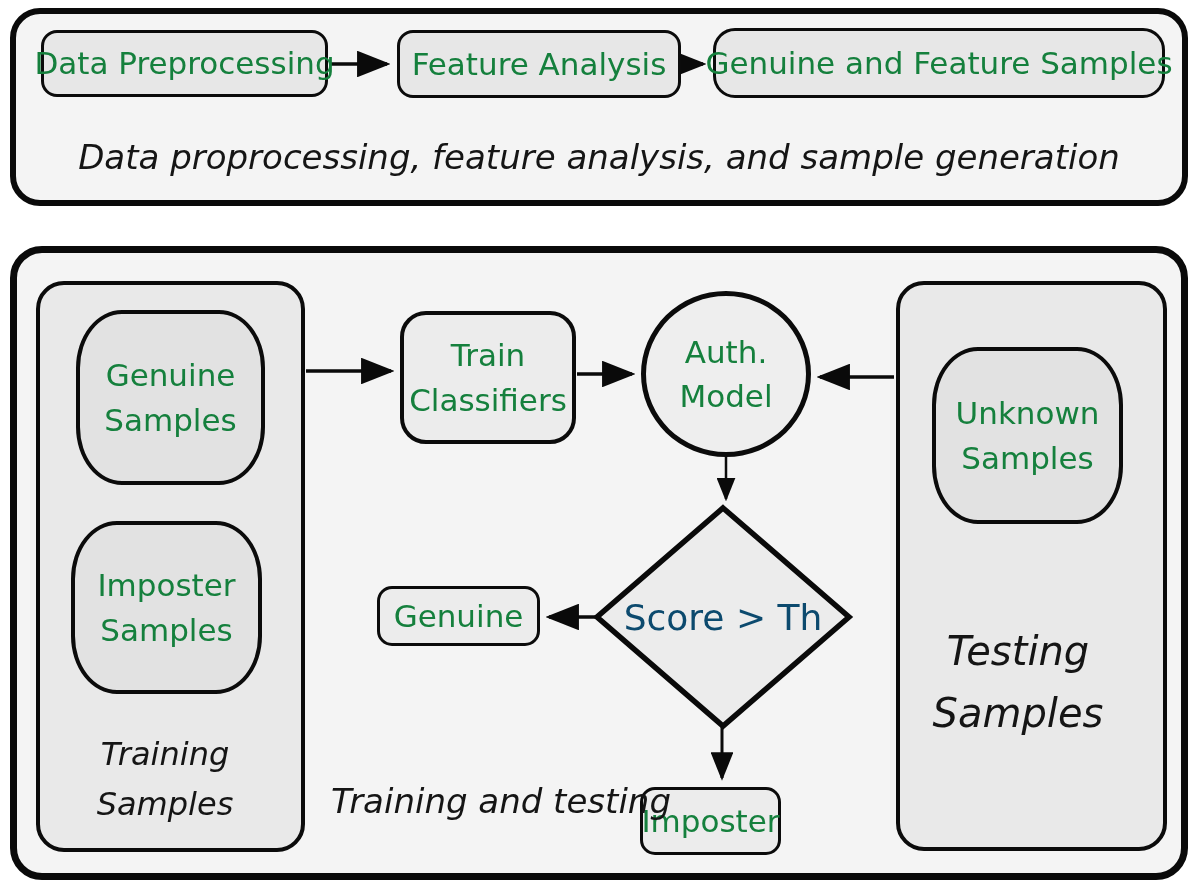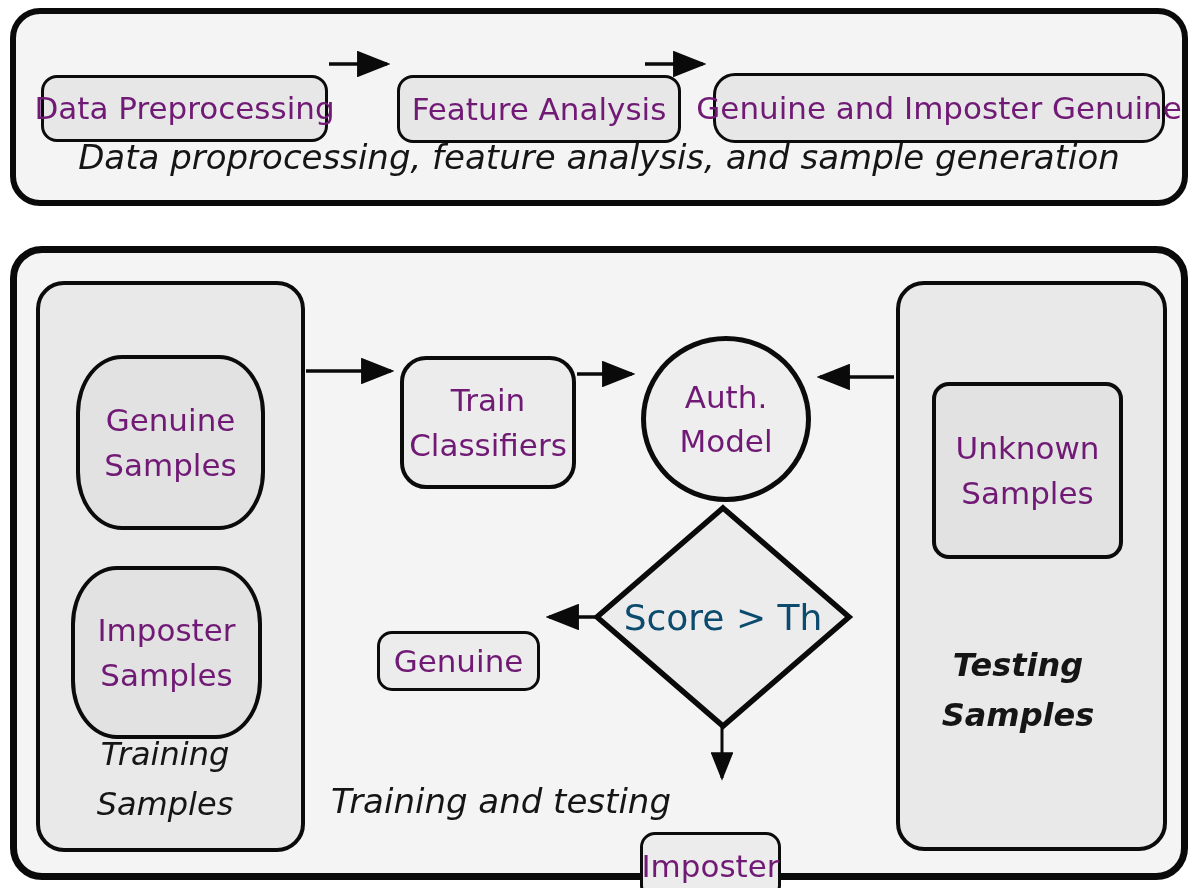--- a/index.html
+++ b/index.html
@@ -22,21 +22,21 @@
   .container {
     position:absolute; background:#e9e9e9;
     border:4px solid #0b0b0b; border-radius:28px; z-index:2;
   }
   
   svg.wires { position:absolute; left:0; top:0; z-index:3; pointer-events:none; }
   
   .node {
     position:absolute; display:flex; align-items:center; justify-content:center;
     text-align:center; background:#e7e7e7; border:3.5px solid #0b0b0b;
-    font-size:31px; line-height:1.42; z-index:4; color:#701a75;margin-top:45px;
+    font-size:31px; line-height:1.42; z-index:4; color:#15803d;
   }
   .node.box { border-radius:16px; white-space:nowrap; }
   .node.rbox { border-radius:26px; border-width:4px; background:#ececec; }
   .node.sample {
     border-radius:46px / 58px; border-width:4px; background:#e2e2e2;
   }
   .node.ellipse { border-radius:50%; border-width:5px; background:#eeeeee; }
   .node.resultbox { border-radius:15px; background:#ececec; white-space:nowrap; }
   
   .diamond-label {
@@ -76,21 +76,21 @@
     <polygon points="723,508 849,617 723,726 597,617" fill="#ececec" stroke="#0a0a0a" stroke-width="5.5"></polygon>
   </svg>
 
   <div class="node box" style="left:41px; top:30px; width:287px; height:67px;">
     <span>Data Preprocessing</span>
   </div>
   <div class="node box" style="left:397px; top:30px; width:284px; height:68px;">
     <span>Feature Analysis</span>
   </div>
   <div class="node box" style="left:713px; top:28px; width:452px; height:70px; border-radius:22px;">
-    <span>Genuine and Imposter Genuine</span>
+    <span>Genuine and Feature Samples</span>
   </div>
   <div class="caption" style="left:10px; top:131px; width:1178px; white-space:nowrap;">Data proprocessing, feature analysis, and sample generation</div>
 
   <div class="node sample" style="left:71px; top:521px; width:191px; height:173px;">
     <span>Imposter Samples</span>
   </div>
   <div class="node sample" style="left:76px; top:310px; width:189px; height:175px;">
     <span>Genuine Samples</span>
   </div>
   <div class="caption" style="left:50px; top:730px; width:230px; font-size:32px;">Training Samples</div>
@@ -103,18 +103,18 @@
   </div>
   <div class="diamond-label" style="left:620px; top:592px; width:206px; height:50px;">Score &gt; Th</div>
   <div class="node resultbox" style="left:377px; top:586px; width:163px; height:60px;">
     <span>Genuine</span>
   </div>
   <div class="node resultbox" style="left:640px; top:787px; width:141px; height:68px;">
     <span>Imposter</span>
   </div>
   <div class="caption" style="left:331px; top:775px; width:276px; font-size:34px; white-space:nowrap;">Training and testing</div>
 
-  <div class="node sample" style="left:932px; top:337px; width:191px; height:177px;border-radius:17px;">
+  <div class="node sample" style="left:932px; top:347px; width:191px; height:177px;">
     <span>Unknown Samples</span>
   </div>
-  <div class="caption" style="left:903px; top:641px; width:230px; font-size:32px;font-weight:bold;">Testing Samples</div>
+  <div class="caption" style="left:903px; top:620px; width:230px; font-size:40px;">Testing Samples</div>
 
 </div>
 
 </body></html>

